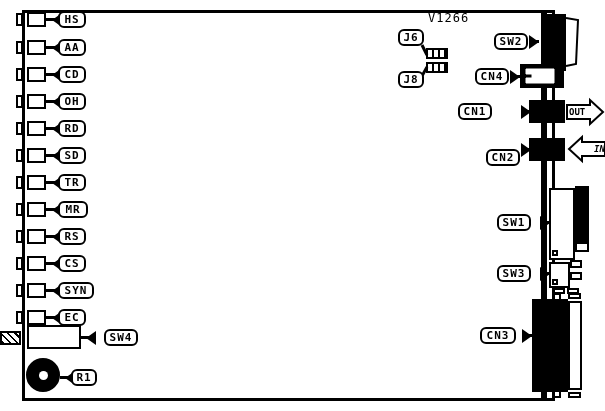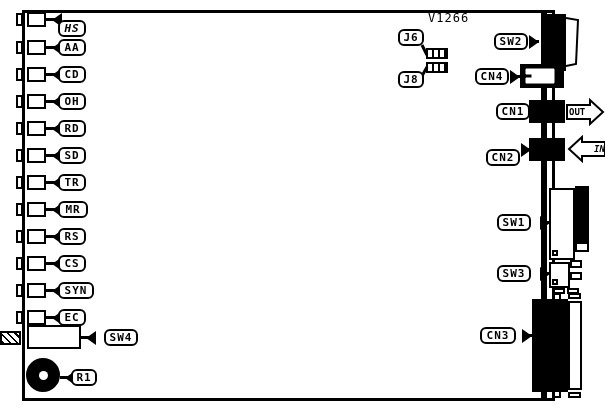--- a/index.html
+++ b/index.html
@@ -60,21 +60,21 @@
 <div id="board-diagram">
 
   <div class="abs board-outline"></div>
 
   <div class="abs title-text" style="left:428px;top:11px;">V1266</div>
 
   <div class="abs led-pad" style="left:16px;top:13px;"></div>
   <div class="abs led-body" style="left:27px;top:12px;"></div>
   <div class="abs leader" style="left:46px;top:18px;width:12px;"></div>
   <div class="abs tail-left" style="left:52px;top:13px;"></div>
-  <div class="abs callout w28" style="left:58px;top:20px;font-style:italic;">HS</div>
+  <div class="abs callout w28" style="left:58px;top:11px;">HS</div>
 
   <div class="abs led-pad" style="left:16px;top:41px;"></div>
   <div class="abs led-body" style="left:27px;top:40px;"></div>
   <div class="abs leader" style="left:46px;top:46px;width:12px;"></div>
   <div class="abs tail-left" style="left:52px;top:41px;"></div>
   <div class="abs callout w28" style="left:58px;top:39px;">AA</div>
 
   <div class="abs led-pad" style="left:16px;top:68px;"></div>
   <div class="abs led-body" style="left:27px;top:67px;"></div>
   <div class="abs leader" style="left:46px;top:73px;width:12px;"></div>
@@ -180,21 +180,21 @@
   <svg class="abs" style="left:524px;top:68px;width:34px;height:16px;z-index:4;">
     <path d="M2,1 H30 V15 H2 L2,10 H8 V6 H2 Z" fill="#fff" stroke="#fff" stroke-width="1"></path>
   </svg>
   <div class="abs leader" style="left:510px;top:75px;width:10px;"></div>
   <div class="abs tail-right" style="left:510px;top:70px;"></div>
   <div class="abs callout w34" style="left:475px;top:68px;">CN4</div>
 
   <div class="abs blk-black" style="left:529px;top:100px;width:36px;height:23px;"></div>
   <div class="abs leader" style="left:521px;top:110px;width:9px;"></div>
   <div class="abs tail-right" style="left:521px;top:105px;"></div>
-  <div class="abs callout w34" style="left:496px;top:103px;text-align:right;">CN1</div>
+  <div class="abs callout w34" style="left:458px;top:103px;text-align:right;">CN1</div>
   <svg class="abs" style="left:566px;top:99px;width:39px;height:26px;z-index:6;">
     <path d="M1,6 H24 V1 L37,13 L24,25 V20 H1 Z" fill="#fff" stroke="#000" stroke-width="2"></path>
   </svg>
   <div class="abs flagtxt" style="left:569px;top:107px;z-index:7;">OUT</div>
 
   <div class="abs blk-black" style="left:529px;top:138px;width:36px;height:23px;"></div>
   <div class="abs leader" style="left:521px;top:148px;width:9px;"></div>
   <div class="abs tail-right" style="left:521px;top:143px;"></div>
   <div class="abs callout w34" style="left:486px;top:141px;margin-top:8px;">CN2</div>
   <svg class="abs" style="left:568px;top:136px;width:40px;height:26px;z-index:6;">

